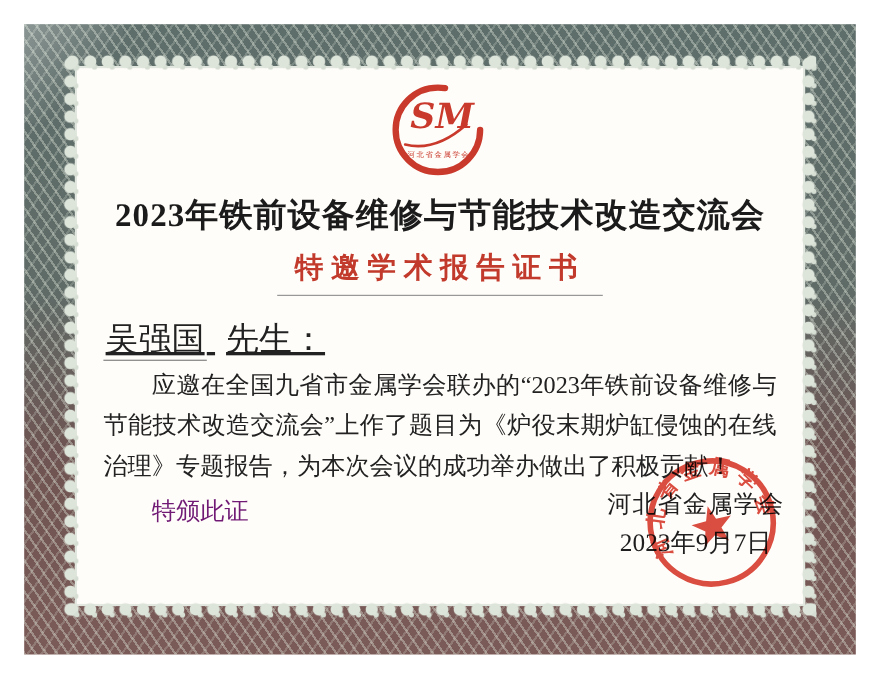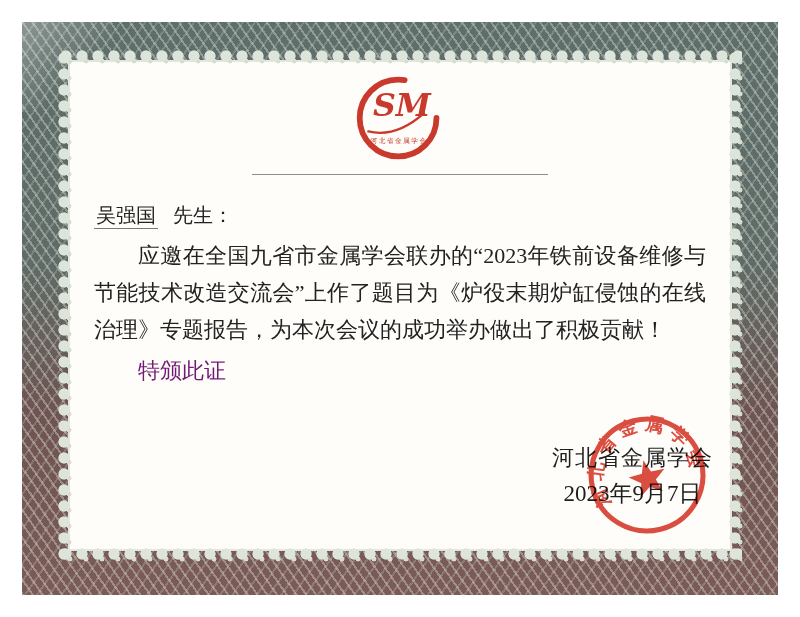--- a/index.html
+++ b/index.html
@@ -89,23 +89,24 @@
     color: #c23a2c;
   }
   .subtitle-rule {
     width: 296px;
     margin: 8px auto 0;
     border-bottom: 1.5px solid #8d8d8d;
   }
   
   .salutation {
     margin: 24px 24px 0;
-    font-size: 20px;
+    font-size: 30px;
     line-height: 32px;
     color: #222222;
+    text-decoration: underline;
   }
   .recipient-name {
     border-bottom: 1.5px solid #777777;
     padding: 0 2px 2px;
   }
   .honorific { margin-left: 10px; }
   .paragraph {
     margin: 6px 24px 0;
     font-size: 22px;
     line-height: 37px;
@@ -157,20 +158,22 @@
 
       <div class="logo">
         <svg viewBox="0 0 200 200" width="96" height="96">
           <circle cx="96" cy="100" r="80" fill="none" stroke="#c9392c" stroke-width="12" stroke-dasharray="390 113" stroke-linecap="round"></circle>
           <text x="104" y="96" text-anchor="middle" font-size="66" font-style="italic" font-weight="bold" fill="#c9392c" font-family="'DejaVu Serif', serif">SM</text>
           <path d="M 34 128 Q 92 142 150 90" fill="none" stroke="#c9392c" stroke-width="5" stroke-linecap="round"></path>
           <text x="98" y="152" text-anchor="middle" font-size="14" letter-spacing="3" fill="#c9392c">河北省金属学会</text>
         </svg>
       </div>
 
+      <div class="title">2023年铁前设备维修与节能技术改造交流会</div>
+      <div class="subtitle">特邀学术报告证书</div>
       <div class="subtitle-rule"></div>
 
       <div class="salutation">
         <span class="recipient-name">吴强国</span>
         <span class="honorific">先生：</span>
       </div>
 
       <div class="paragraph">应邀在全国九省市金属学会联办的“2023年铁前设备维修与节能技术改造交流会”上作了题目为《炉役末期炉缸侵蚀的在线治理》专题报告，为本次会议的成功举办做出了积极贡献！</div>
 
       <div class="closing">特颁此证</div>

